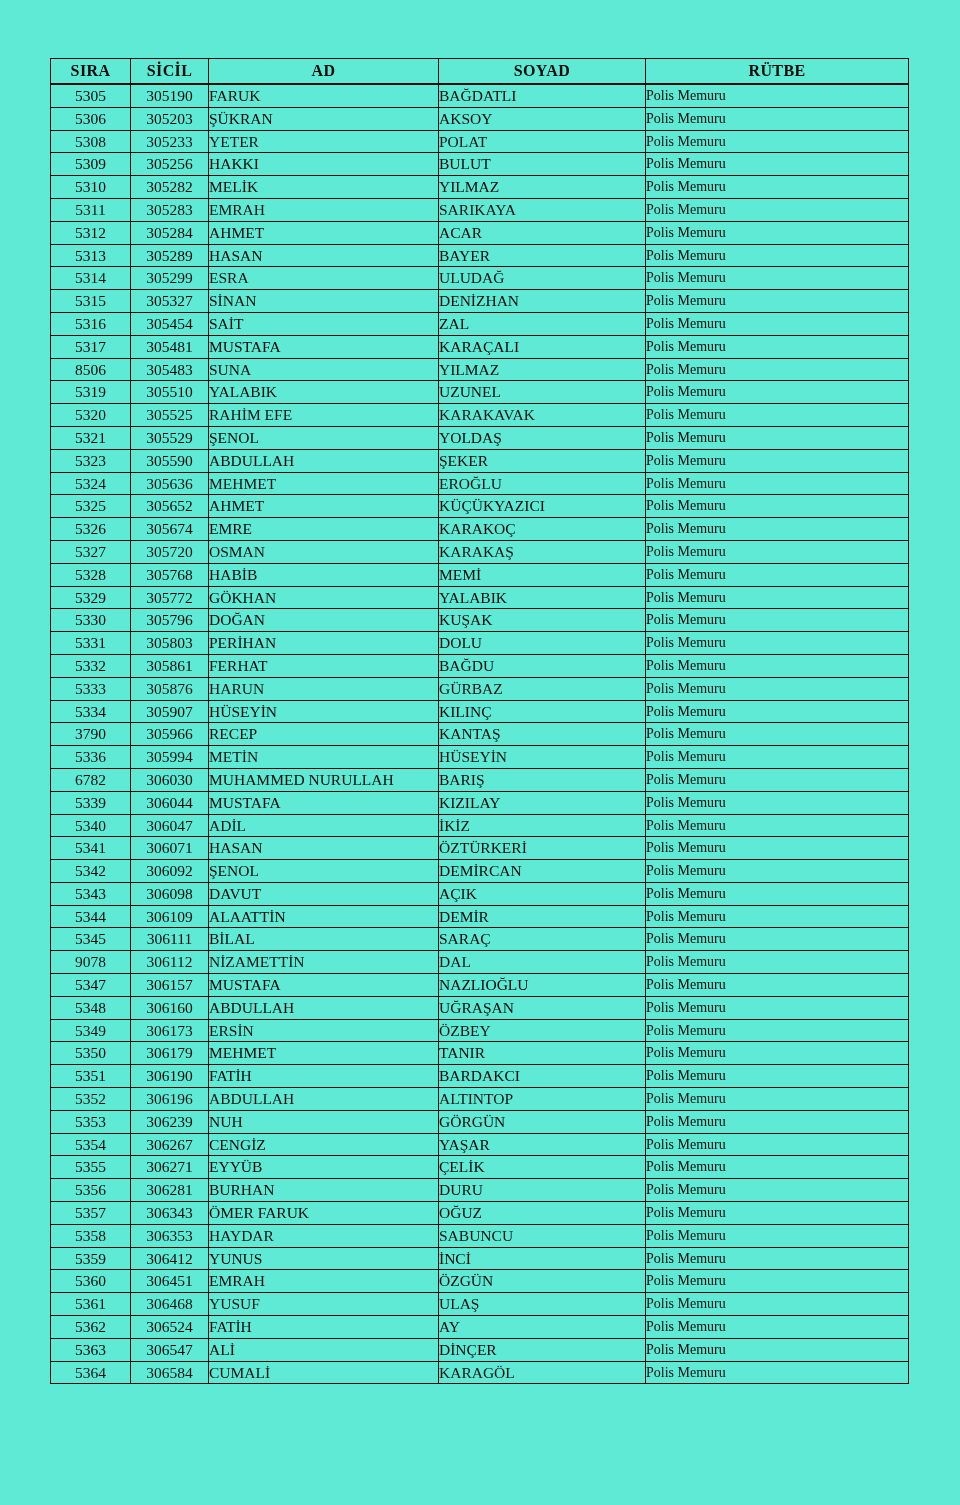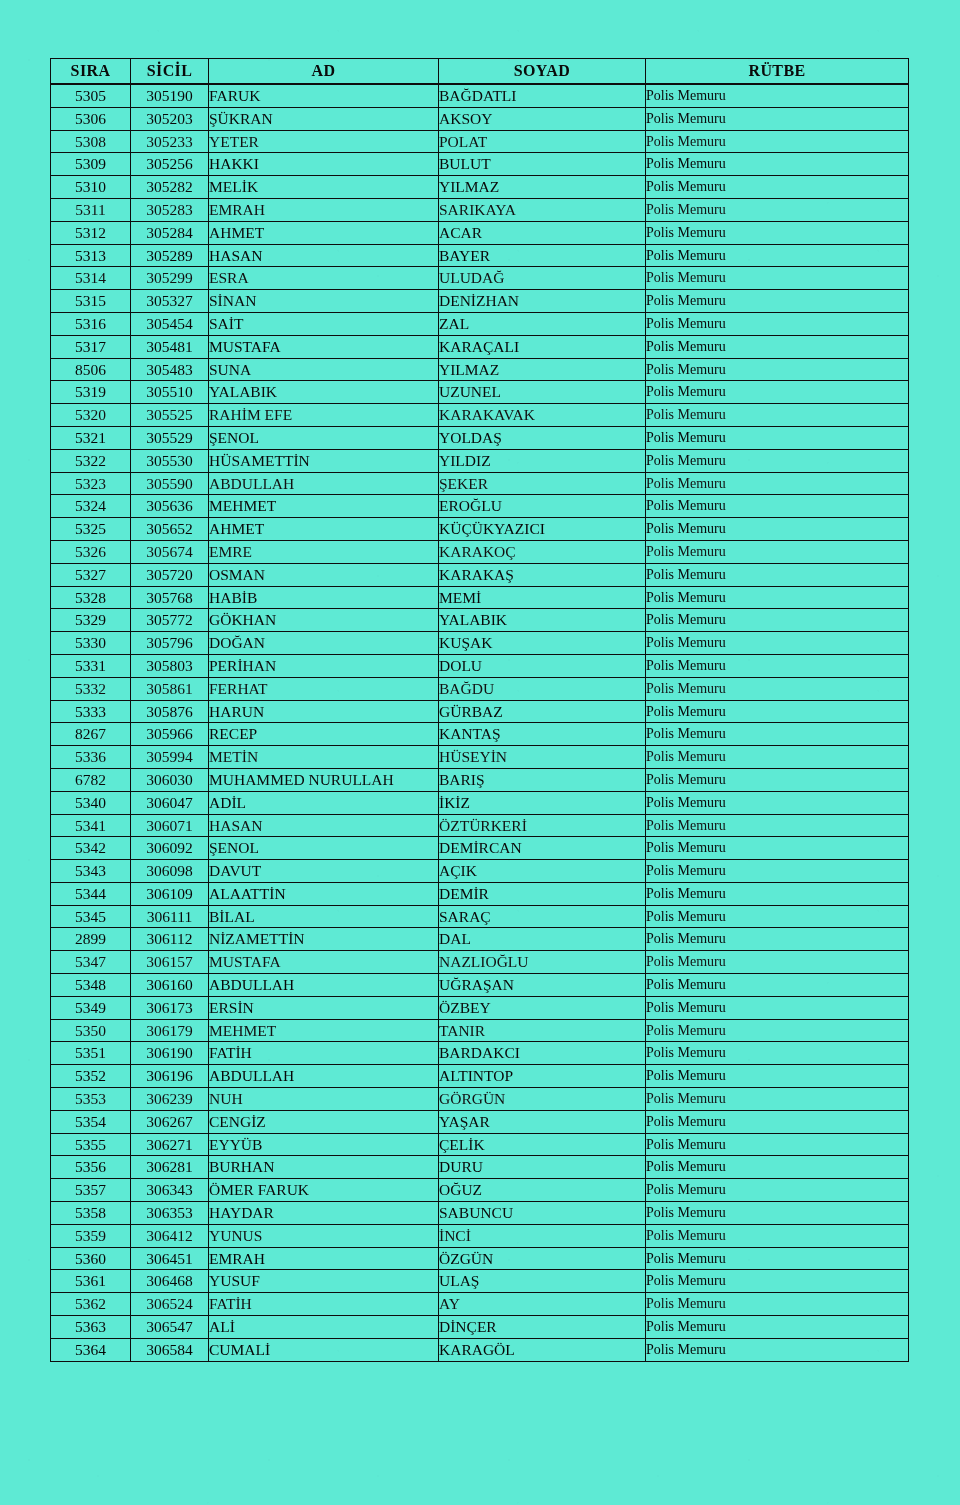--- a/index.html
+++ b/index.html
@@ -228,27 +228,20 @@
             <td class="cell-rutbe">Polis Memuru</td>
           </tr>
           <tr>
             <td class="cell-sira">5321</td>
             <td class="cell-sicil">305529</td>
             <td class="cell-ad">ŞENOL</td>
             <td class="cell-soyad">YOLDAŞ</td>
             <td class="cell-rutbe">Polis Memuru</td>
           </tr>
           <tr>
-            <td class="cell-sira">5322</td>
-            <td class="cell-sicil">305530</td>
-            <td class="cell-ad">HÜSAMETTİN</td>
-            <td class="cell-soyad">YILDIZ</td>
-            <td class="cell-rutbe">Polis Memuru</td>
-          </tr>
-          <tr>
             <td class="cell-sira">5323</td>
             <td class="cell-sicil">305590</td>
             <td class="cell-ad">ABDULLAH</td>
             <td class="cell-soyad">ŞEKER</td>
             <td class="cell-rutbe">Polis Memuru</td>
           </tr>
           <tr>
             <td class="cell-sira">5324</td>
             <td class="cell-sicil">305636</td>
             <td class="cell-ad">MEHMET</td>
@@ -312,41 +305,55 @@
             <td class="cell-rutbe">Polis Memuru</td>
           </tr>
           <tr>
             <td class="cell-sira">5333</td>
             <td class="cell-sicil">305876</td>
             <td class="cell-ad">HARUN</td>
             <td class="cell-soyad">GÜRBAZ</td>
             <td class="cell-rutbe">Polis Memuru</td>
           </tr>
           <tr>
-            <td class="cell-sira">8267</td>
+            <td class="cell-sira">5334</td>
+            <td class="cell-sicil">305907</td>
+            <td class="cell-ad">HÜSEYİN</td>
+            <td class="cell-soyad">KILINÇ</td>
+            <td class="cell-rutbe">Polis Memuru</td>
+          </tr>
+          <tr>
+            <td class="cell-sira">3790</td>
             <td class="cell-sicil">305966</td>
             <td class="cell-ad">RECEP</td>
             <td class="cell-soyad">KANTAŞ</td>
             <td class="cell-rutbe">Polis Memuru</td>
           </tr>
           <tr>
             <td class="cell-sira">5336</td>
             <td class="cell-sicil">305994</td>
             <td class="cell-ad">METİN</td>
             <td class="cell-soyad">HÜSEYİN</td>
             <td class="cell-rutbe">Polis Memuru</td>
           </tr>
           <tr>
             <td class="cell-sira">6782</td>
             <td class="cell-sicil">306030</td>
             <td class="cell-ad">MUHAMMED NURULLAH</td>
             <td class="cell-soyad">BARIŞ</td>
             <td class="cell-rutbe">Polis Memuru</td>
           </tr>
           <tr>
+            <td class="cell-sira">5339</td>
+            <td class="cell-sicil">306044</td>
+            <td class="cell-ad">MUSTAFA</td>
+            <td class="cell-soyad">KIZILAY</td>
+            <td class="cell-rutbe">Polis Memuru</td>
+          </tr>
+          <tr>
             <td class="cell-sira">5340</td>
             <td class="cell-sicil">306047</td>
             <td class="cell-ad">ADİL</td>
             <td class="cell-soyad">İKİZ</td>
             <td class="cell-rutbe">Polis Memuru</td>
           </tr>
           <tr>
             <td class="cell-sira">5341</td>
             <td class="cell-sicil">306071</td>
             <td class="cell-ad">HASAN</td>
@@ -375,21 +382,21 @@
             <td class="cell-rutbe">Polis Memuru</td>
           </tr>
           <tr>
             <td class="cell-sira">5345</td>
             <td class="cell-sicil">306111</td>
             <td class="cell-ad">BİLAL</td>
             <td class="cell-soyad">SARAÇ</td>
             <td class="cell-rutbe">Polis Memuru</td>
           </tr>
           <tr>
-            <td class="cell-sira">2899</td>
+            <td class="cell-sira">9078</td>
             <td class="cell-sicil">306112</td>
             <td class="cell-ad">NİZAMETTİN</td>
             <td class="cell-soyad">DAL</td>
             <td class="cell-rutbe">Polis Memuru</td>
           </tr>
           <tr>
             <td class="cell-sira">5347</td>
             <td class="cell-sicil">306157</td>
             <td class="cell-ad">MUSTAFA</td>
             <td class="cell-soyad">NAZLIOĞLU</td>

